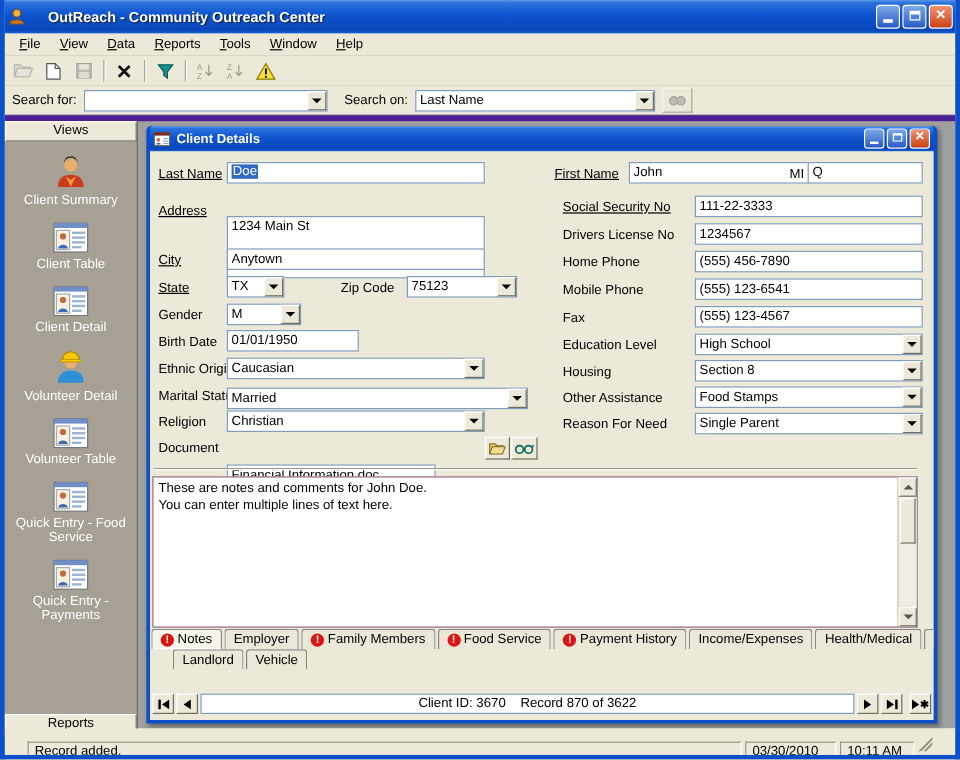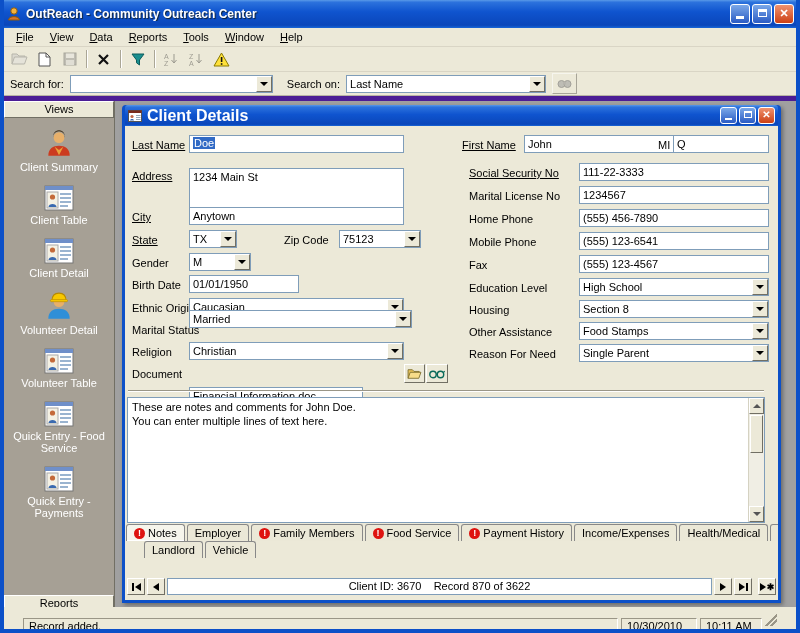--- a/index.html
+++ b/index.html
@@ -4,21 +4,21 @@
 <style>
   * { margin:0; padding:0; box-sizing:border-box; }
   html,body { width:800px; height:633px; background:#d8d4c8; font-family:"Liberation Sans", sans-serif; }
   .app { position:relative; width:800px; height:633px; background:#ECE9D8;
          border-left:4px solid #0c50c8; border-right:4px solid #0c50c8; border-bottom:4px solid #0c50c8; overflow:hidden; }
 
   
   .titlebar { position:absolute; left:-4px; right:-4px; top:0; height:28px;
     background:linear-gradient(180deg,#5a9ae8 0%,#2c72dd 8%,#0f54cf 42%,#0a46ba 90%,#1967d8 100%);
     display:flex; align-items:center; padding:0 6px; color:#fff; }
-  .titlebar .ttl { font-weight:bold; font-size:12px; margin-left:4px; text-shadow:1px 1px 1px #123; flex:1;
+  .titlebar .ttl { font-weight:bold; font-size:12px; margin-left:18px; text-shadow:1px 1px 1px #123; flex:1;
     white-space:nowrap; overflow:hidden; }
   .winbtns { display:flex; gap:2px; }
   .wbtn { width:20px; height:20px; border-radius:3px; border:1px solid #fff; color:#fff; font-size:11px; line-height:17px;
     text-align:center; background:linear-gradient(180deg,#7ba8e8,#2a5bc4); cursor:pointer; }
   .wbtn.close { background:linear-gradient(180deg,#f0926f,#cc4014); font-weight:bold; }
   .wbtn .minbar { display:block; width:8px; height:3px; background:#fff; margin:11px auto 0; }
   .wbtn .maxbox { display:block; width:9px; height:8px; border:1px solid #fff; border-top:3px solid #fff; margin:4px auto 0; }
 
   
   .menubar { position:absolute; left:0; right:0; top:28px; height:19px; background:#ECE9D8; display:flex; align-items:center;
@@ -55,21 +55,21 @@
               text-align:center; line-height:15px; cursor:pointer; flex:none; }
   .side-items { flex:1; display:flex; flex-direction:column; align-items:center; padding-top:10px; gap:12px; overflow:hidden; }
   .side-item { display:flex; flex-direction:column; align-items:center; cursor:pointer; width:104px; }
   .side-item .cap { color:#fff; font-size:11px; text-align:center; margin-top:3px; line-height:12px; }
 
   
   .cwin { position:absolute; left:118px; top:4px; width:659px; height:498px; background:#0c50c8; border-radius:4px 4px 0 0;
           padding:3px; padding-top:0; box-shadow:2px 2px 4px rgba(0,0,0,.35); }
   .ctitle { height:21px; display:flex; align-items:center; color:#fff; padding:0 3px;
     background:linear-gradient(180deg,#5a9ae8 0%,#2c72dd 10%,#0f54cf 45%,#0a46ba 92%,#1967d8 100%); border-radius:3px 3px 0 0; }
-  .ctitle .ttl { font-weight:bold; font-size:16px; margin-left:5px; flex:1; }
+  .ctitle .ttl { font-weight:bold; font-size:11px; margin-left:5px; flex:1; }
   .ctitle .wbtn { width:17px; height:17px; line-height:14px; font-size:10px; }
   .ctitle .wbtn .minbar { width:7px; height:2px; margin-top:10px; }
   .ctitle .wbtn .maxbox { width:8px; height:7px; margin-top:3px; border-top-width:2px; }
   .cbody { position:relative; width:653px; height:474px; background:#ECE9D8; overflow:hidden; }
   .flbl { position:absolute; font-size:11px; color:#000; white-space:nowrap; }
   .flbl.u { text-decoration:underline; }
   .seltext { background:#316AC5; color:#fff; padding:0 1px; }
   .divider { position:absolute; left:3px; width:636px; height:2px; border-top:1px solid #9a9687; border-bottom:1px solid #fff; }
 
   
@@ -368,34 +368,34 @@
       <div class="cbody">
 
         <span class="flbl u" style="left:7px;top:13px">Last Name</span>
         <div class="tb" style="position:absolute;left:64px;top:9px;width:215px"><span class="seltext">Doe</span></div>
         <span class="flbl u" style="left:337px;top:13px">First Name</span>
         <input class="tb" style="position: absolute; left: 399px; top: 9px; width: 153px;" value="John">
         <span class="flbl" style="left:533px;top:13px">MI</span>
         <input class="tb" style="position: absolute; left: 548px; top: 9px; width: 96px;" value="Q">
 
         <span class="flbl u" style="left:7px;top:44px">Address</span>
-        <textarea class="tb" style="position: absolute; left: 64px; top: 42px; width: 215px; height: 52px;">1234 Main St</textarea>
+        <textarea class="tb" style="position: absolute; left: 64px; top: 54px; width: 215px; height: 52px;">1234 Main St</textarea>
 
         <span class="flbl u" style="left:7px;top:85px">City</span>
         <input class="tb" style="position: absolute; left: 64px; top: 81px; width: 215px;" value="Anytown">
 
         <span class="flbl u" style="left:7px;top:108px">State</span>
         <span class="combo" style="position:absolute;left:64px;top:104px;width:48px">
             <span class="ctext">TX</span>
             <span class="cbtn">
               <span class="arr-d"></span>
             </span>
           </span>
         <span class="flbl" style="left:159px;top:108px">Zip Code</span>
-        <span class="combo" style="position:absolute;left:214px;top:104px;width:82px">
+        <span class="combo" style="position:absolute;left:214px;top:104px;width:92px">
             <span class="ctext">75123</span>
             <span class="cbtn">
               <span class="arr-d"></span>
             </span>
           </span>
 
         <span class="flbl" style="left:7px;top:131px">Gender</span>
         <span class="combo" style="position:absolute;left:64px;top:127px;width:62px">
             <span class="ctext">M</span>
             <span class="cbtn">
@@ -408,21 +408,21 @@
 
         <span class="flbl" style="left:7px;top:176px">Ethnic Origin</span>
         <span class="combo" style="position:absolute;left:64px;top:172px;width:215px">
             <span class="ctext">Caucasian</span>
             <span class="cbtn">
               <span class="arr-d"></span>
             </span>
           </span>
 
         <span class="flbl" style="left:7px;top:198px">Marital Status</span>
-        <span class="combo" style="position:absolute;left:64px;top:184px;width:223px">
+        <span class="combo" style="position:absolute;left:64px;top:197px;width:251px">
             <span class="ctext">Married</span>
             <span class="cbtn">
               <span class="arr-d"></span>
             </span>
           </span>
 
         <span class="flbl" style="left:7px;top:220px">Religion</span>
         <span class="combo" style="position:absolute;left:64px;top:216px;width:215px">
             <span class="ctext">Christian</span>
             <span class="cbtn">
@@ -442,21 +442,21 @@
           <svg width="16" height="10" viewBox="0 0 16 10">
               <circle cx="4" cy="5.5" r="3.2" fill="none" stroke="#0a6a5a" stroke-width="1.4"></circle>
               <circle cx="11.5" cy="5.5" r="3.2" fill="none" stroke="#0a6a5a" stroke-width="1.4"></circle>
               <path d="M7.2 5h1.3M14.6 3.5l1-1.5" stroke="#0a6a5a" stroke-width="1.2" fill="none"></path>
             </svg>
         </span>
 
         <span class="flbl u" style="left:344px;top:41px">Social Security No</span>
         <input class="tb" style="position: absolute; left: 454px; top: 37px; width: 190px;" value="111-22-3333">
 
-        <span class="flbl" style="left:344px;top:64px">Marital License No</span>
+        <span class="flbl" style="left:344px;top:64px">Drivers License No</span>
         <input class="tb" style="position: absolute; left: 454px; top: 60px; width: 190px;" value="1234567">
 
         <span class="flbl" style="left:344px;top:87px">Home Phone</span>
         <input class="tb" style="position: absolute; left: 454px; top: 83px; width: 190px;" value="(555) 456-7890">
 
         <span class="flbl" style="left:344px;top:110px">Mobile Phone</span>
         <input class="tb" style="position: absolute; left: 454px; top: 106px; width: 190px;" value="(555) 123-6541">
 
         <span class="flbl" style="left:344px;top:133px">Fax</span>
         <input class="tb" style="position: absolute; left: 454px; top: 129px; width: 190px;" value="(555) 123-4567">
@@ -570,18 +570,18 @@
               <span class="nstar">✱</span>
             </span>
         </div>
 
       </div>
     </div>
   </div>
 
   <div class="statusbar">
     <span class="spanel smsg sunk">Record added.</span>
-    <span class="spanel sunk" style="width:76px">10/30/2010</span>
+    <span class="spanel sunk" style="width:76px">03/30/2010</span>
     <span class="spanel sunk" style="width:62px">10:11 AM</span>
     <span class="sgrip"></span>
   </div>
 
 </div>
 
 </body></html>

